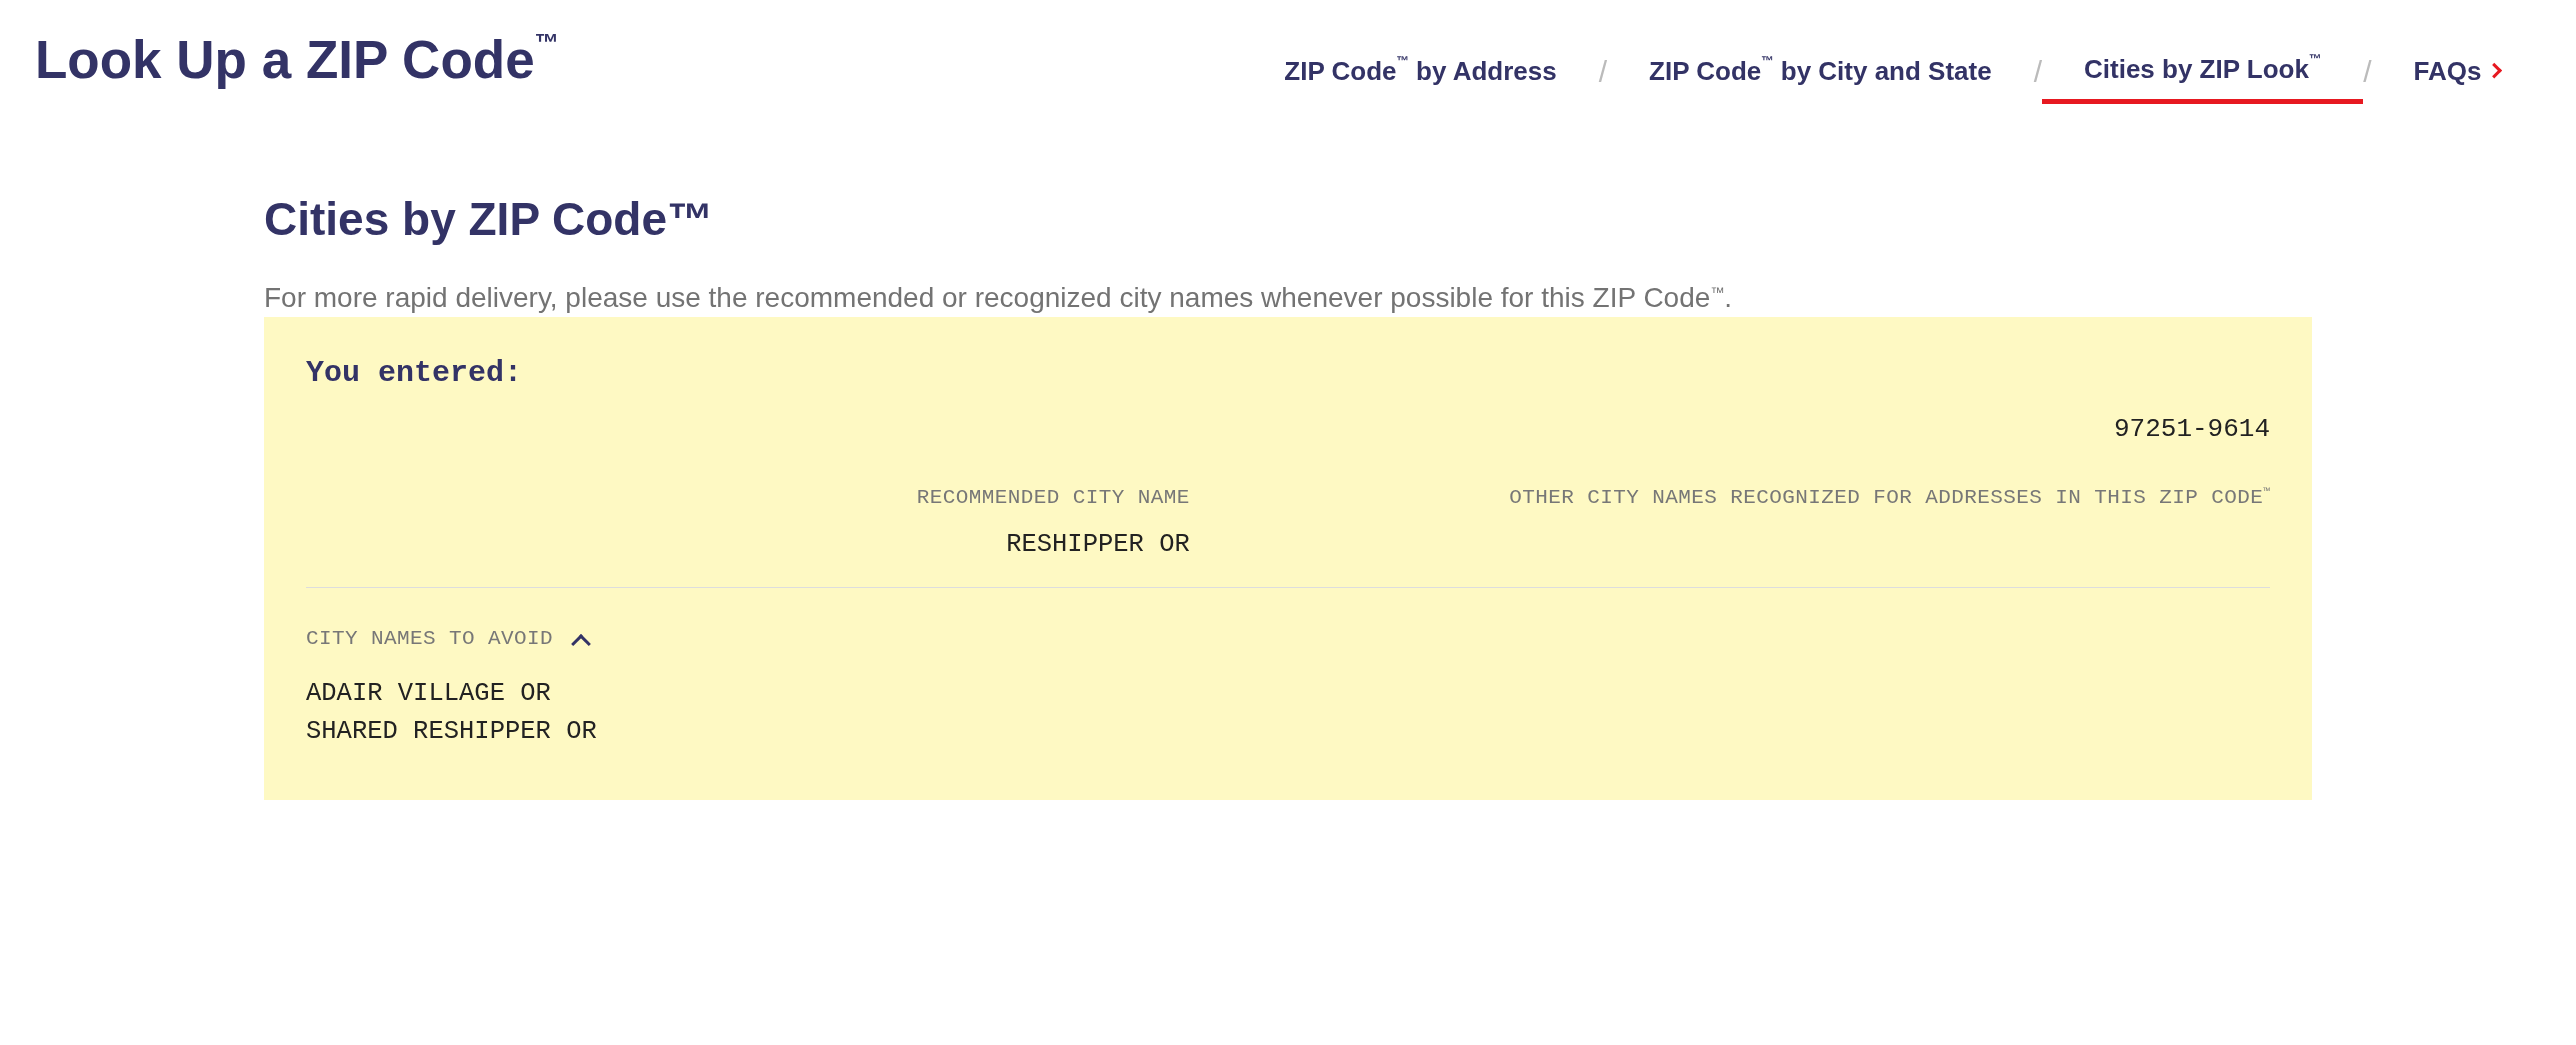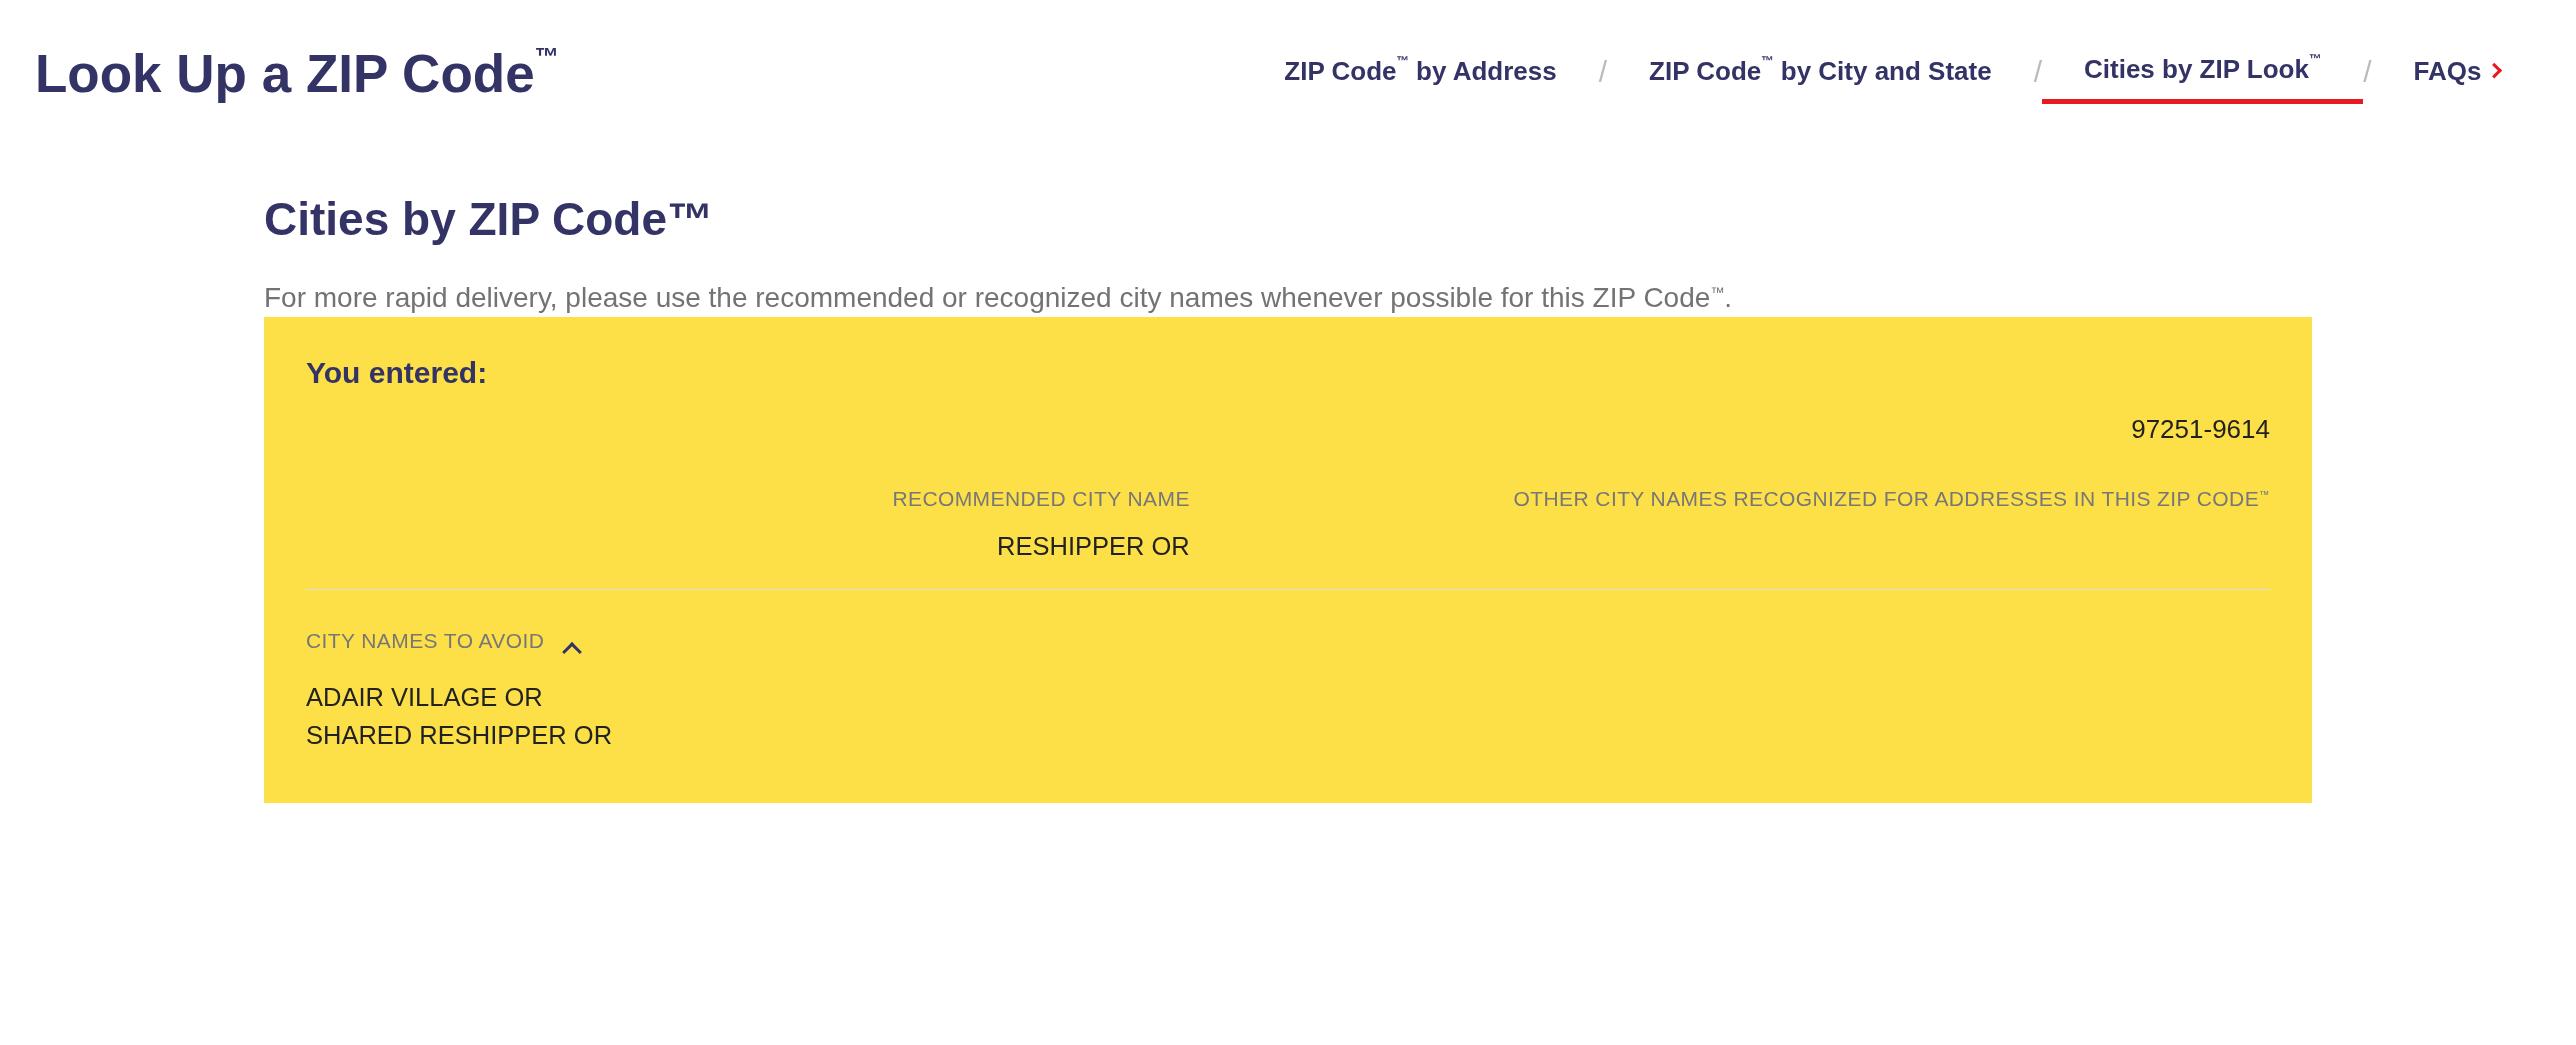--- a/index.html
+++ b/index.html
@@ -4,21 +4,21 @@
 <style>
   * { box-sizing: border-box; margin: 0; padding: 0; }
   body {
     font-family: "Helvetica Neue", Helvetica, Arial, sans-serif;
     background: #ffffff;
     color: #333;
     width: 2576px;
   }
   .header {
     display: flex;
-    align-items: flex-end;
+    align-items: center;
     justify-content: space-between;
     padding: 17.6px 35px 0 35px;
   }
   .page-title {
     font-size: 53px;
     font-weight: 700;
     color: #333366;
     line-height: 1.1;
     position: relative;
   }
@@ -84,22 +84,23 @@
   .description {
     font-size: 28px;
     color: #737373;
     line-height: 1.4;
   }
   .description sup {
     font-size: 14px;
     vertical-align: super;
   }
   .result-box {
-    background: #fde047;
+    background: #fef9c3;
     padding: 39px 42px 49px 42px;
+    font-family: Liberation Mono, monospace;
   }
   .entered-label {
     font-size: 30px;
     font-weight: 700;
     color: #333366;
     margin-bottom: 24.6px;
   }
   .entered-value {
     font-size: 26px;
     color: #222;
@@ -128,21 +129,21 @@
   .col-header sup {
     font-size: 10.5px;
     vertical-align: super;
   }
   .col-value {
     font-size: 25.5px;
     color: #222;
   }
   .avoid-header {
     display: flex;
-    align-items: flex-end;
+    align-items: center;
     gap: 21px;
     font-size: 21px;
     color: #777;
     letter-spacing: 0.4px;
     margin-bottom: 24.6px;
     cursor: pointer;
   }
   .chevron-up {
     display: inline-block;
     width: 14px;

